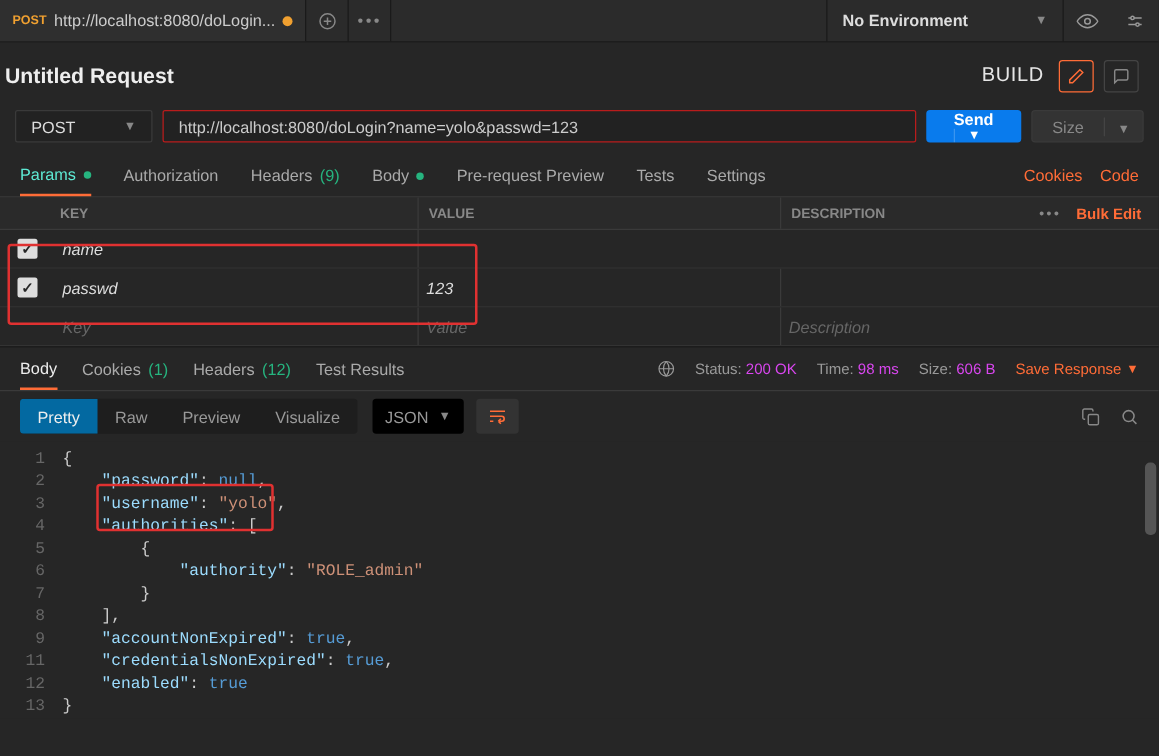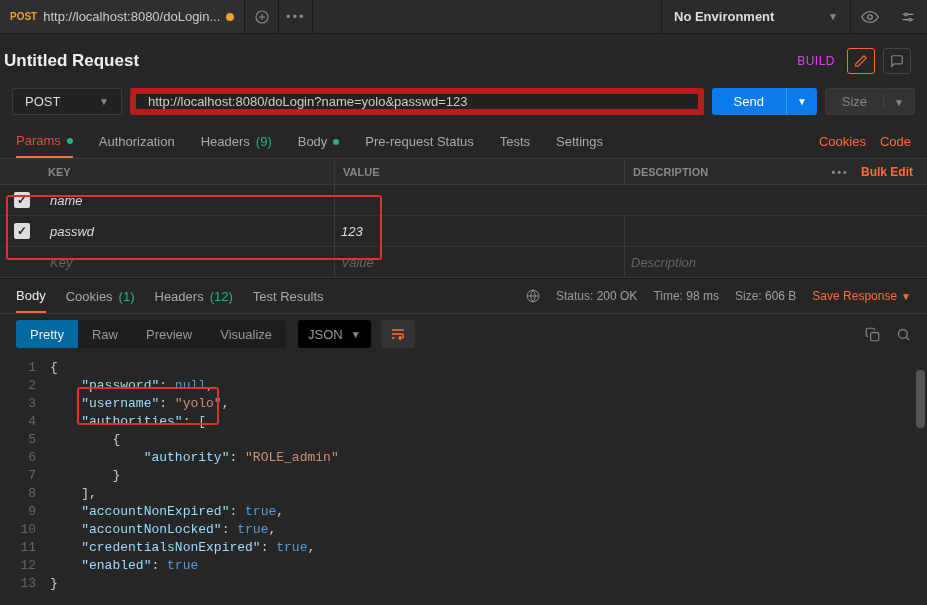--- a/index.html
+++ b/index.html
@@ -47,58 +47,58 @@
     width:38px; display:flex; align-items:center; justify-content:center;
     color:#999; cursor:pointer;
   }
   
   .req-header {
     display:flex; align-items:center; justify-content:space-between;
     padding: 14px 16px 10px 4px;
   }
   .req-name { color:#eee; font-size:17px; font-weight:600;}
   .req-header-right { display:flex; gap:8px; align-items:center;}
-  .build-label { color:#d946ef; font-size:12px; letter-spacing:0.5px; margin-right:4px;}
+  .build-label { color:#e5e5e5; font-size:16px; letter-spacing:0.5px; margin-right:4px;}
   .small-icon-box {
     width:28px; height:26px; border:1px solid #444; border-radius:3px;
     display:flex; align-items:center; justify-content:center; color:#999;
   }
   .small-icon-box.active { border-color:#ff6c37; color:#ff6c37;}
   
   .url-row {
     display:flex; gap:8px; padding:4px 12px 10px 12px; align-items:stretch;
   }
   .method-select {
     width:110px; background:#222; border:1px solid #3a3a3a;
     display:flex; align-items:center; justify-content:space-between;
     padding:0 12px; color:#ddd; border-radius:2px;
   }
   .url-input {
-    flex:1; background:#222; border:6px solid #b91c1c; border-radius:2px;
+    flex:1; background:#222; border:1px solid #b91c1c; border-radius:2px;
     padding:0 12px; display:flex; align-items:center; color:#ccc;
   }
   .send-btn {
-    background:#097bed; color:#fff; font-weight:400;
-    display:flex; align-items:center; border-radius:3px; overflow:hidden;
+    background:#097bed; color:#fff; font-weight:700;
+    display:flex; align-items:center; border-radius:3px; overflow:hidden;flex-direction:column;
   }
   .send-btn .main { padding:0 22px; height:100%; display:flex; align-items:center;}
   .send-btn .caret { padding:0 10px; border-left:1px solid rgba(255,255,255,0.2); height:100%; display:flex; align-items:center;}
   .save-btn {
     background:#333; color:#888; display:flex; align-items:center;
     border-radius:3px; overflow:hidden; border:1px solid #3a3a3a;
   }
   .save-btn .main { padding:0 16px;}
   .save-btn .caret { padding:0 10px; border-left:1px solid #444;}
   
   .req-tabs {
     display:flex; align-items:center; padding:0 16px; height:34px;
     border-bottom:1px solid #3a3a3a; gap:26px; font-size:13px;
   }
   .req-tabs .rtab { color:#aaa; cursor:pointer; display:flex; align-items:center; gap:6px; height:100%;}
-  .req-tabs .rtab.active { color:#ef4444; border-bottom:2px solid #ff6c37;}
+  .req-tabs .rtab.active { color:#5eead4; border-bottom:2px solid #ff6c37;}
   .dot { width:6px; height:6px; border-radius:50%; background:#26b47f; display:inline-block;}
   .count { color:#26b47f;}
   .req-tabs-right { margin-left:auto; display:flex; gap:14px; color:#ff6c37;}
   
   .params-head {
     display:flex; height:26px; background:#2a2a2a; border-bottom:1px solid #3a3a3a;
     color:#888; font-size:11px; font-weight:600;
   }
   .col-check { width:44px; display:flex; align-items:center; justify-content:center;}
   .col-key { width:290px; padding-left:4px; display:flex; align-items:center;}
@@ -116,21 +116,21 @@
   
   .hl-box { position:absolute; border:2px solid #e03131; border-radius:3px; pointer-events:none;}
   
   .resp-tabs {
     display:flex; align-items:center; height:36px; padding:0 16px; gap:20px;
     border-top:1px solid #1a1a1a; border-bottom:1px solid #3a3a3a; font-size:13px;
   }
   .resp-tabs .rtab2 { color:#aaa; cursor:pointer; display:flex; gap:6px; align-items:center;}
   .resp-tabs .rtab2.active { color:#eee; border-bottom:2px solid #ff6c37; height:100%; display:flex; align-items:center;}
   .resp-status { margin-left:auto; display:flex; gap:16px; align-items:center; color:#999; font-size:12px;}
-  .resp-status .val { color:#a3a3a3;}
+  .resp-status .val { color:#d946ef;}
   .save-resp { color:#ff6c37; display:flex; align-items:center; gap:4px; font-size:12px;}
   
   .resp-toolbar {
     display:flex; align-items:center; height:40px; padding:0 16px; gap:4px;
   }
   .seg {
     background:#1e1e1e; display:flex; align-items:center; height:28px; border-radius:3px; overflow:hidden;
   }
   .seg .sbtn {
     padding:0 14px; color:#999; height:100%; display:flex; align-items:center; cursor:pointer;
@@ -244,21 +244,21 @@
     </div>
   <div class="rtab">Authorization</div>
   <div class="rtab">
       <span>Headers</span> 
       <span class="count">(9)</span>
     </div>
   <div class="rtab">
       <span>Body</span>
       <span class="dot"></span>
     </div>
-  <div class="rtab">Pre-request Status</div>
+  <div class="rtab">Pre-request Preview</div>
   <div class="rtab">Tests</div>
   <div class="rtab">Settings</div>
   <div class="req-tabs-right">
     <span>Cookies</span>
     <span>Code</span>
   </div>
 </div>
 
 <div class="params-head">
   <div class="col-check"></div>
@@ -364,21 +364,20 @@
 <div class="code-area" id="code-area">
     <div class="code-line"><span class="ln">1</span><span><span class="tok-p">{</span></span></div>
     <div class="code-line"><span class="ln">2</span><span><span class="tok-p">    </span><span class="tok-key">"password"</span><span class="tok-p">: </span><span class="tok-kw">null</span><span class="tok-p">,</span></span></div>
     <div class="code-line"><span class="ln">3</span><span><span class="tok-p">    </span><span class="tok-key">"username"</span><span class="tok-p">: </span><span class="tok-str">"yolo"</span><span class="tok-p">,</span></span></div>
     <div class="code-line"><span class="ln">4</span><span><span class="tok-p">    </span><span class="tok-key">"authorities"</span><span class="tok-p">: [</span></span></div>
     <div class="code-line"><span class="ln">5</span><span><span class="tok-p">        {</span></span></div>
     <div class="code-line"><span class="ln">6</span><span><span class="tok-p">            </span><span class="tok-key">"authority"</span><span class="tok-p">: </span><span class="tok-str">"ROLE_admin"</span></span></div>
     <div class="code-line"><span class="ln">7</span><span><span class="tok-p">        }</span></span></div>
     <div class="code-line"><span class="ln">8</span><span><span class="tok-p">    ],</span></span></div>
     <div class="code-line"><span class="ln">9</span><span><span class="tok-p">    </span><span class="tok-key">"accountNonExpired"</span><span class="tok-p">: </span><span class="tok-kw">true</span><span class="tok-p">,</span></span></div>
-    <div class="code-line"><span class="ln">10</span><span><span class="tok-p">    </span><span class="tok-key">"accountNonLocked"</span><span class="tok-p">: </span><span class="tok-kw">true</span><span class="tok-p">,</span></span></div>
     <div class="code-line"><span class="ln">11</span><span><span class="tok-p">    </span><span class="tok-key">"credentialsNonExpired"</span><span class="tok-p">: </span><span class="tok-kw">true</span><span class="tok-p">,</span></span></div>
     <div class="code-line"><span class="ln">12</span><span><span class="tok-p">    </span><span class="tok-key">"enabled"</span><span class="tok-p">: </span><span class="tok-kw">true</span></span></div>
     <div class="code-line"><span class="ln">13</span><span><span class="tok-p">}</span></span></div>
   </div>
 
 <div class="hl-box" style="left:77px; top:387px; width:142px; height:38px;"></div>
 
 <div class="vthumb"></div>
 
 </body></html>

